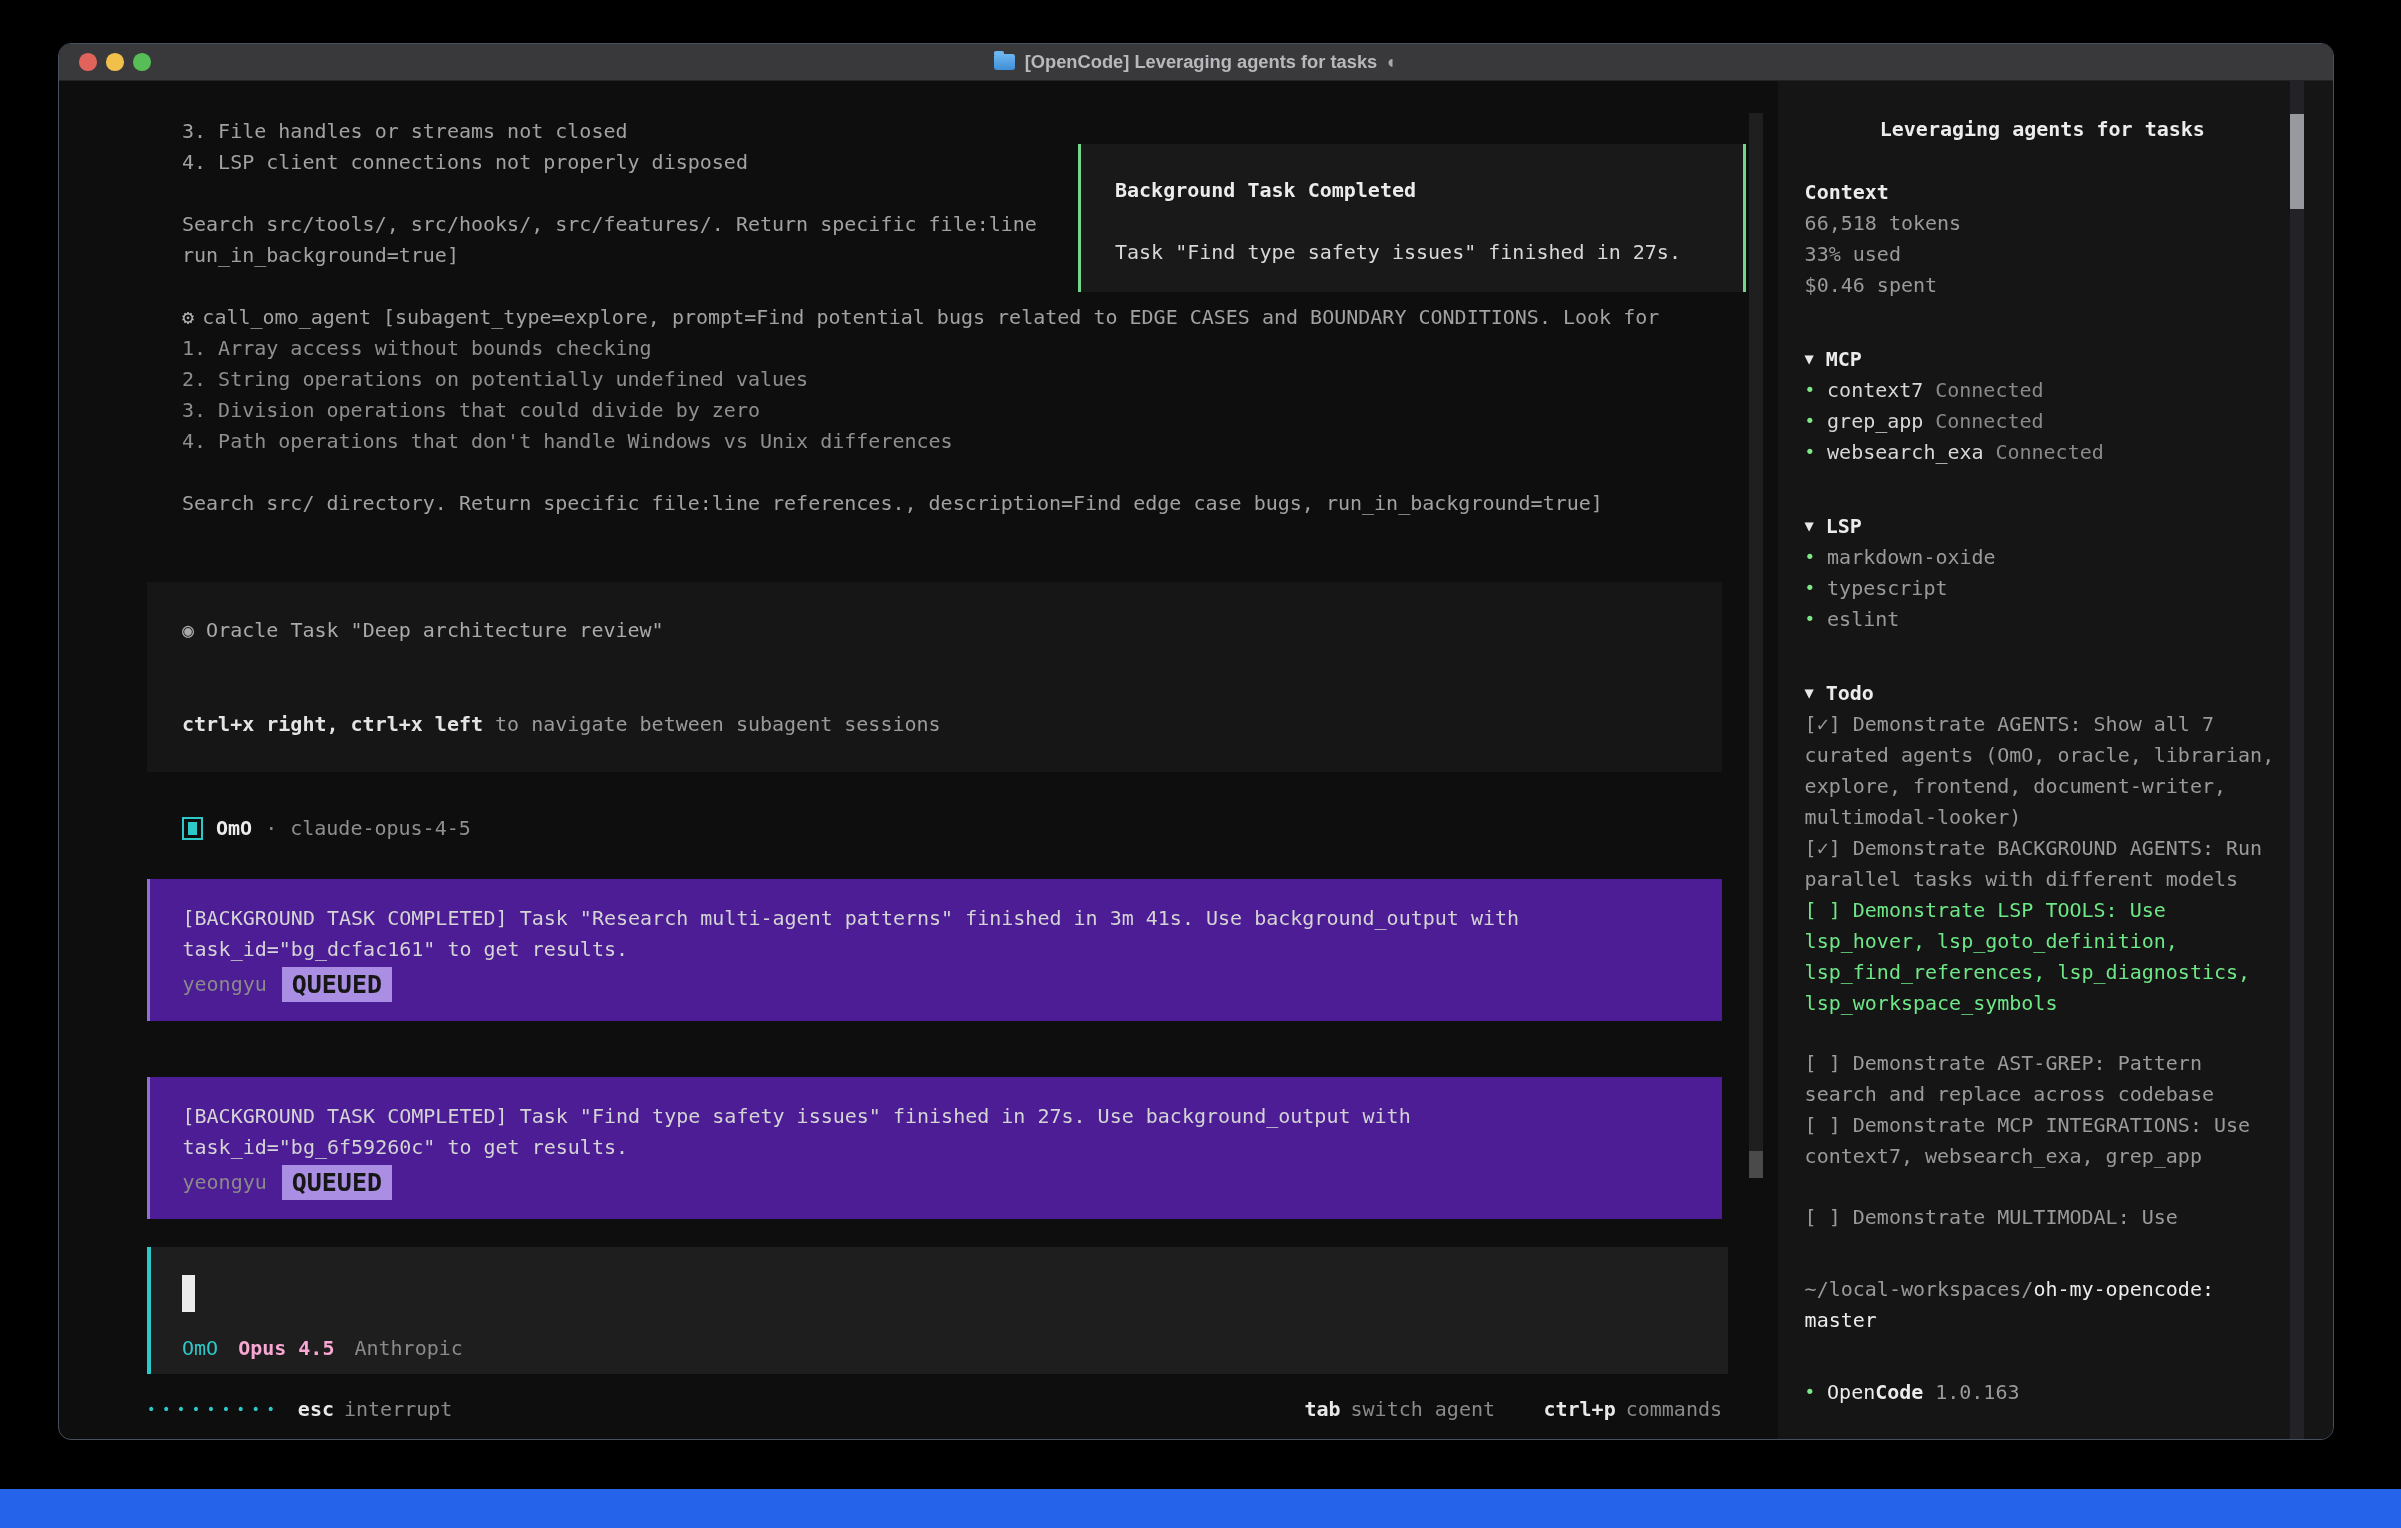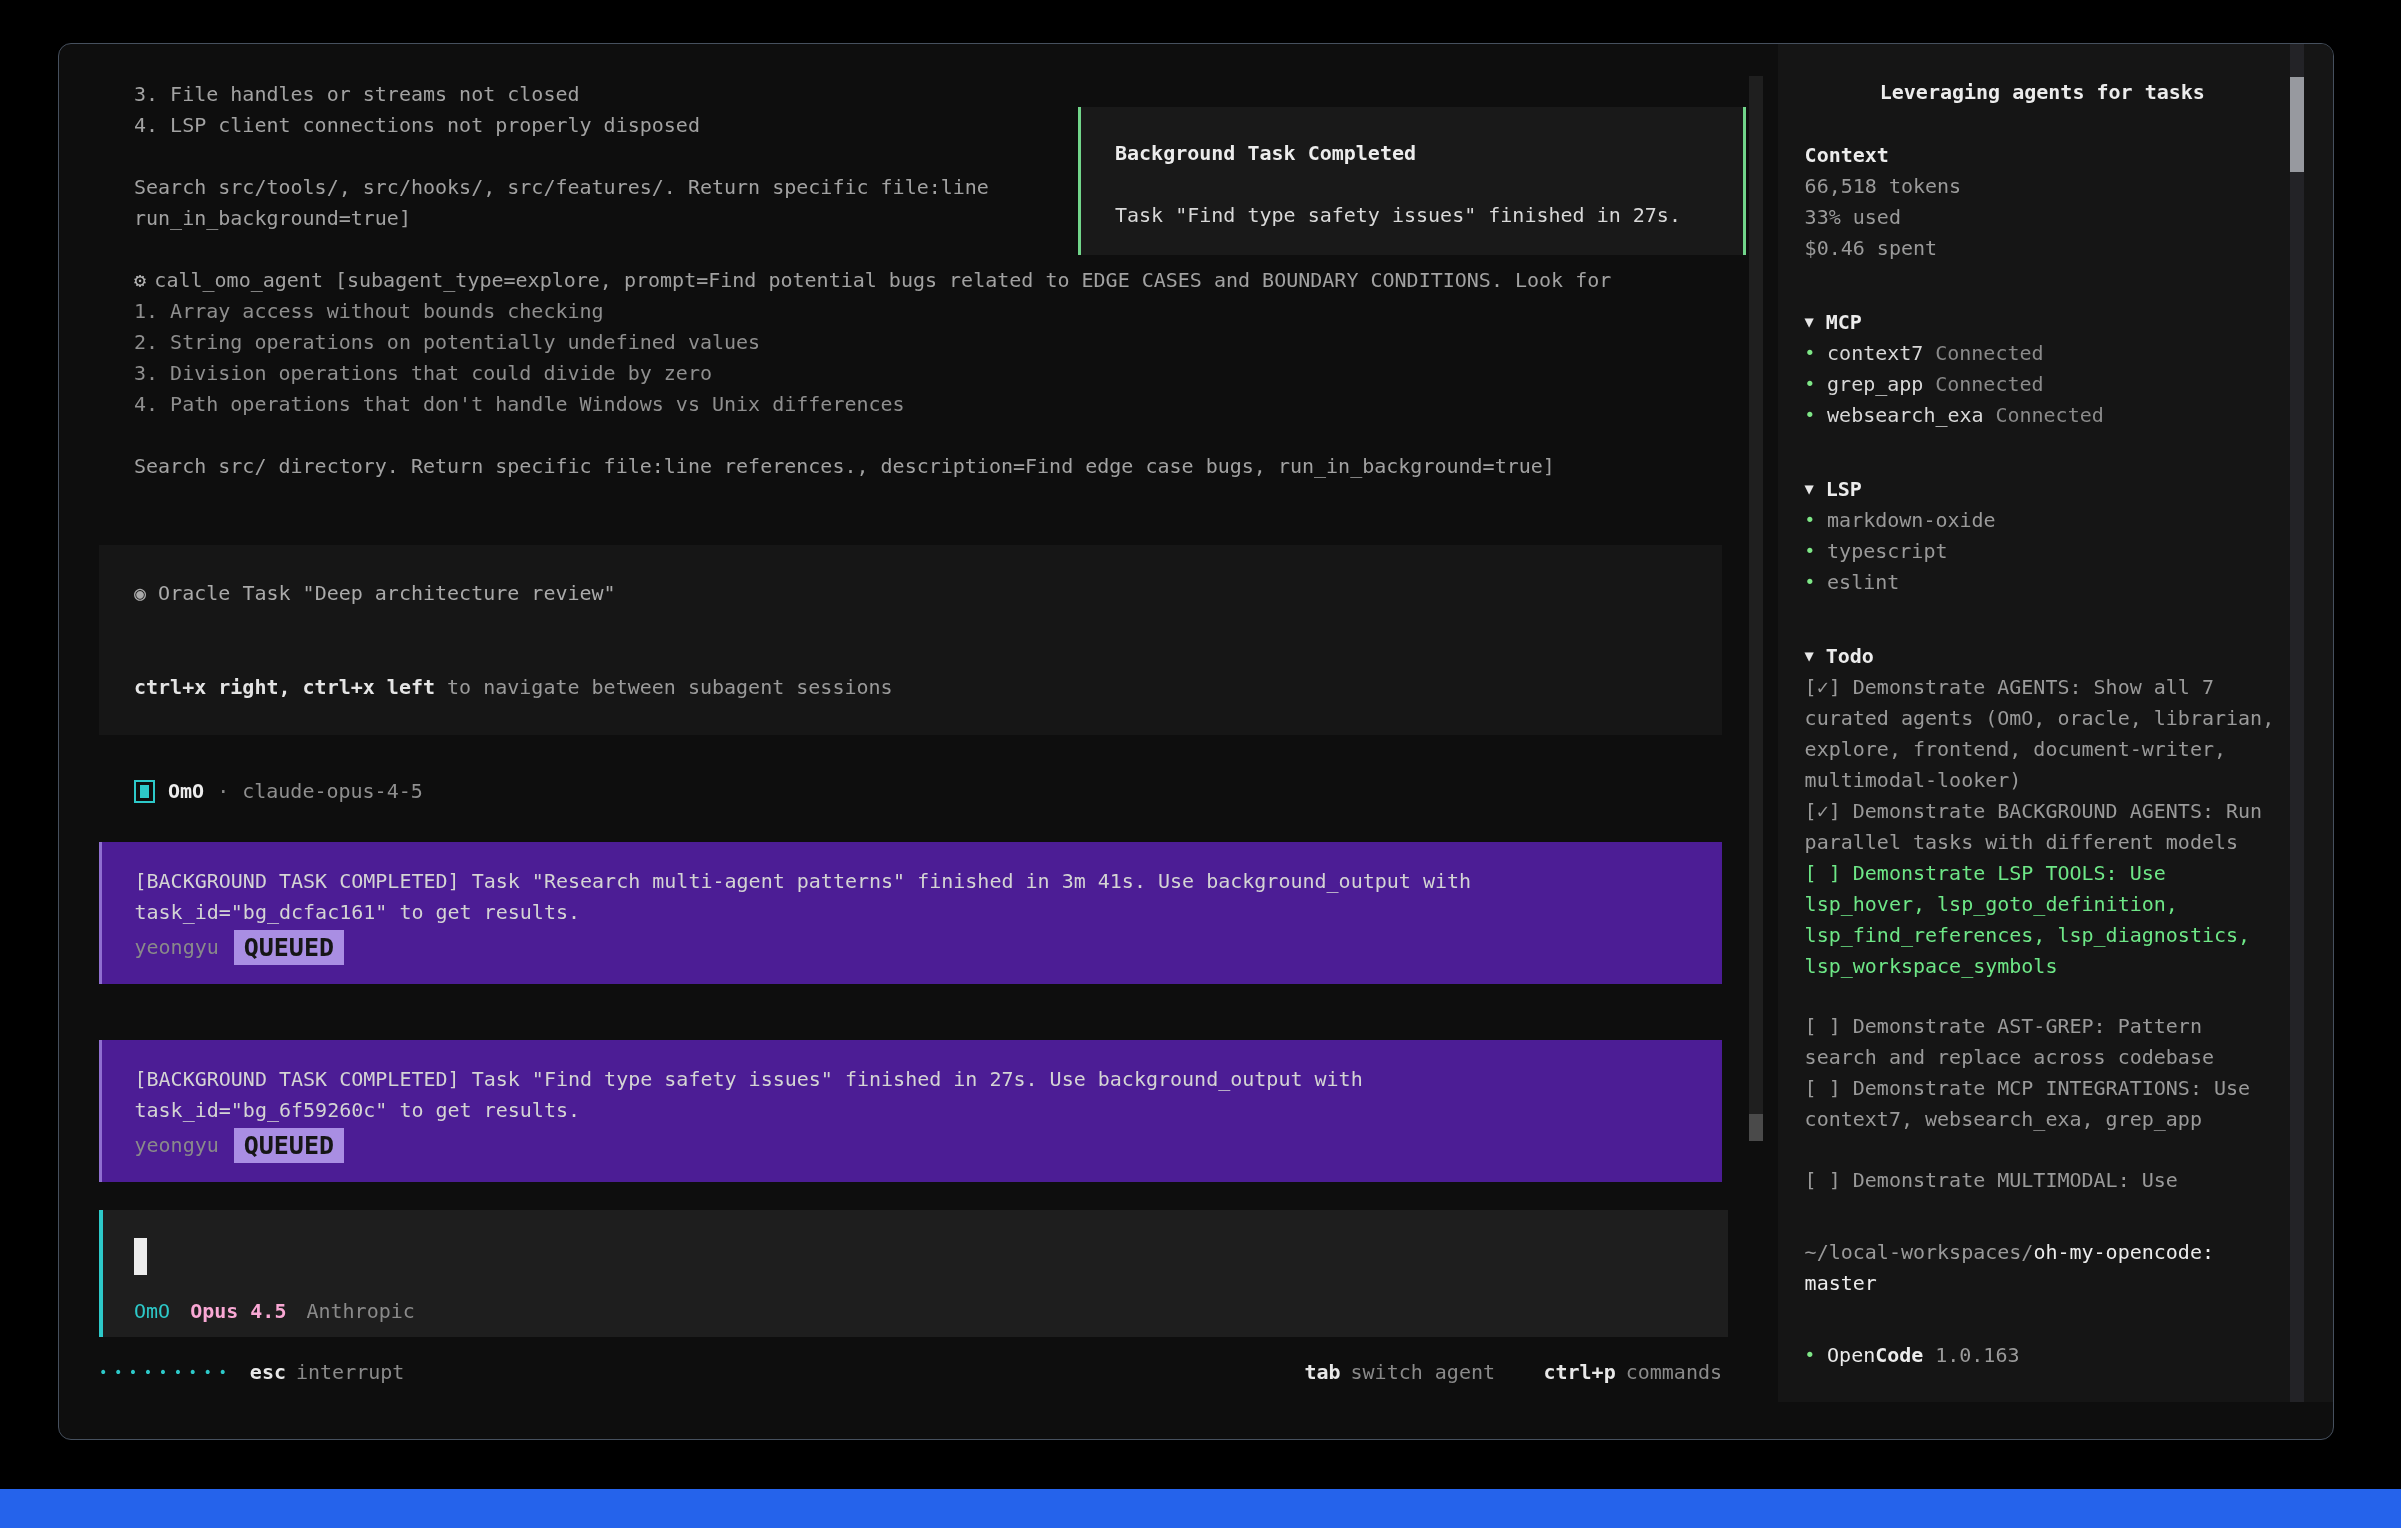--- a/index.html
+++ b/index.html
@@ -20,21 +20,21 @@
                 font-family:"Liberation Sans", sans-serif; font-weight:bold;
                 font-size:18.3px; color:#b9b9bd; }
   .folder-icon { width:21px; height:16px; background:linear-gradient(#6cb5ef,#3f8fd6);
                  border-radius:2.4px; position:relative; }
   .folder-icon::before { content:""; position:absolute; top:-3.5px; left:0; width:9.5px; height:4.7px;
                  background:#6cb5ef; border-radius:1.8px 1.8px 0 0; }
   .moon { color:#a8a8ac; font-weight:normal; }
 
   
   .content { display:flex; height:calc(100% - 37px); }
-  .main { flex:1; min-width:0; display:flex; flex-direction:column; position:relative; }
+  .main { flex:1; min-width:0; display:flex; flex-direction:column; position:relative;margin-left:48px; }
   .messages { flex:1; position:relative; padding:35px 0 0 75px; overflow:hidden;
               font-size:20px; line-height:31px; color:#a2a2a2; }
   .tline { white-space:pre; height:31px; }
   .blank { height:31px; }
   .dim { color:#8f8f8f; }
 
   
   .toast { position:absolute; top:63px; right:32px; width:668px; height:148px; z-index:5;
            background:#191919; border-left:3px solid #71d58a; border-right:3px solid #71d58a;
            padding:31px 0 0 34px; color:#d8d8d8; }
@@ -118,20 +118,32 @@
   .sb-scroll { position:absolute; right:29.5px; top:0; width:13.6px; height:100%; background:#232327; }
   .sb-scroll .thumb { position:absolute; top:33px; left:0; width:100%; height:95px; background:#97999f; }
 
   .bottom-strip { position:absolute; left:0; bottom:0; width:100%; height:39px; background:#2563eb; }
 </style>
 </head>
 <body>
 
 <div class="window">
 
+  <div class="titlebar">
+    <div class="lights">
+      <span class="light red"></span>
+      <span class="light yellow"></span>
+      <span class="light green"></span>
+    </div>
+    <div class="title-wrap">
+      <span class="folder-icon"></span>
+      <span>[OpenCode] Leveraging agents for tasks</span>
+      <span class="moon">◐</span>
+    </div>
+  </div>
 
   <div class="content">
 
     <div class="main">
       <div class="messages">
 
         <div class="tline">3. File handles or streams not closed</div>
         <div class="tline">4. LSP client connections not properly disposed</div>
         <div class="blank"></div>
         <div class="tline">Search src/tools/, src/hooks/, src/features/. Return specific file:line</div>

